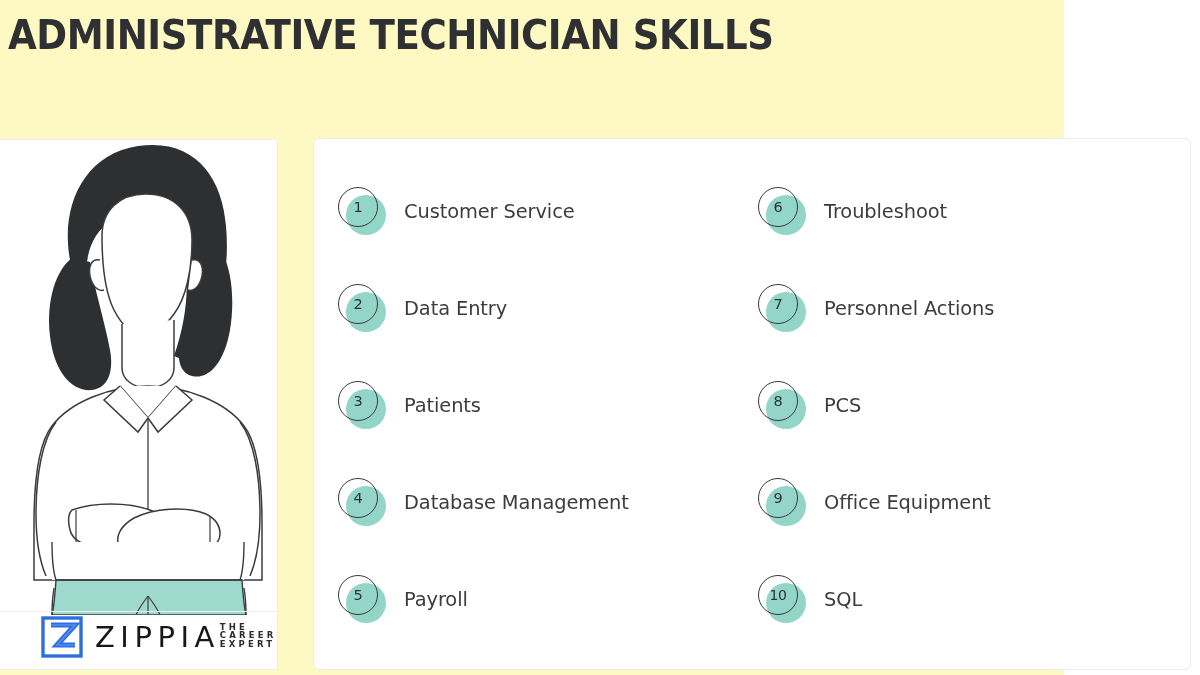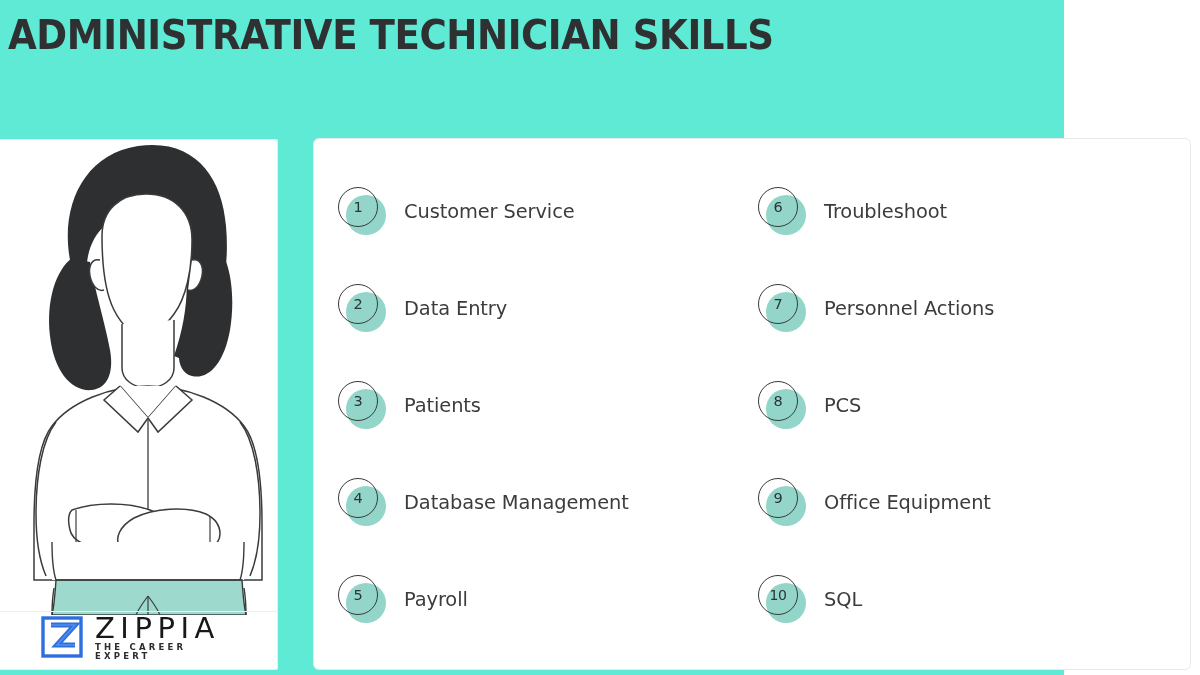--- a/index.html
+++ b/index.html
@@ -13,21 +13,21 @@
     overflow: hidden;
     font-family: "Liberation Sans", sans-serif;
     position: relative;
   }
 
   .page {
     position: absolute;
     inset: 0;
     width: 1064px;
     height: 675px;
-    background: #5eead4;
+    background: #fef9c3;
   }
 
   
   .page-title {
     position: absolute;
     left: 8px;
     top: 12px;
     font-family: "DejaVu Sans", sans-serif;
     font-size: 40px;
     font-weight: 700;
@@ -82,21 +82,21 @@
     align-items: center;
     gap: 11px;
   }
   .zippia-mark {
     width: 44px;
     height: 44px;
     flex: none;
   }
   .zippia-text {
     display: flex;
-    flex-direction: column;
+    flex-direction: row;
     justify-content: center;
     line-height: 1;
   }
   .zippia-word {
     font-family: "DejaVu Sans", sans-serif;
     font-size: 29px;
     font-weight: 400;
     letter-spacing: 5.5px;
     color: #17181a;
     line-height: 1;

